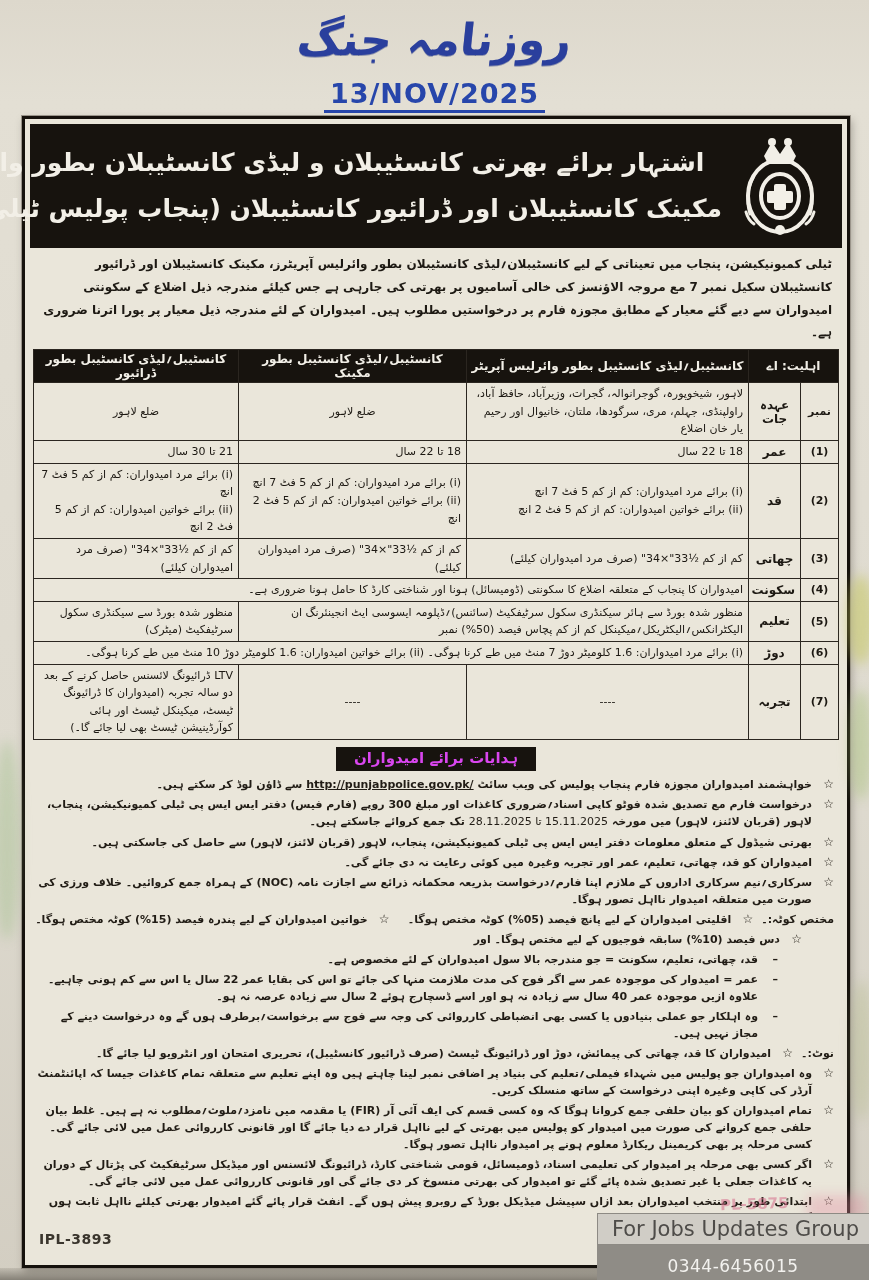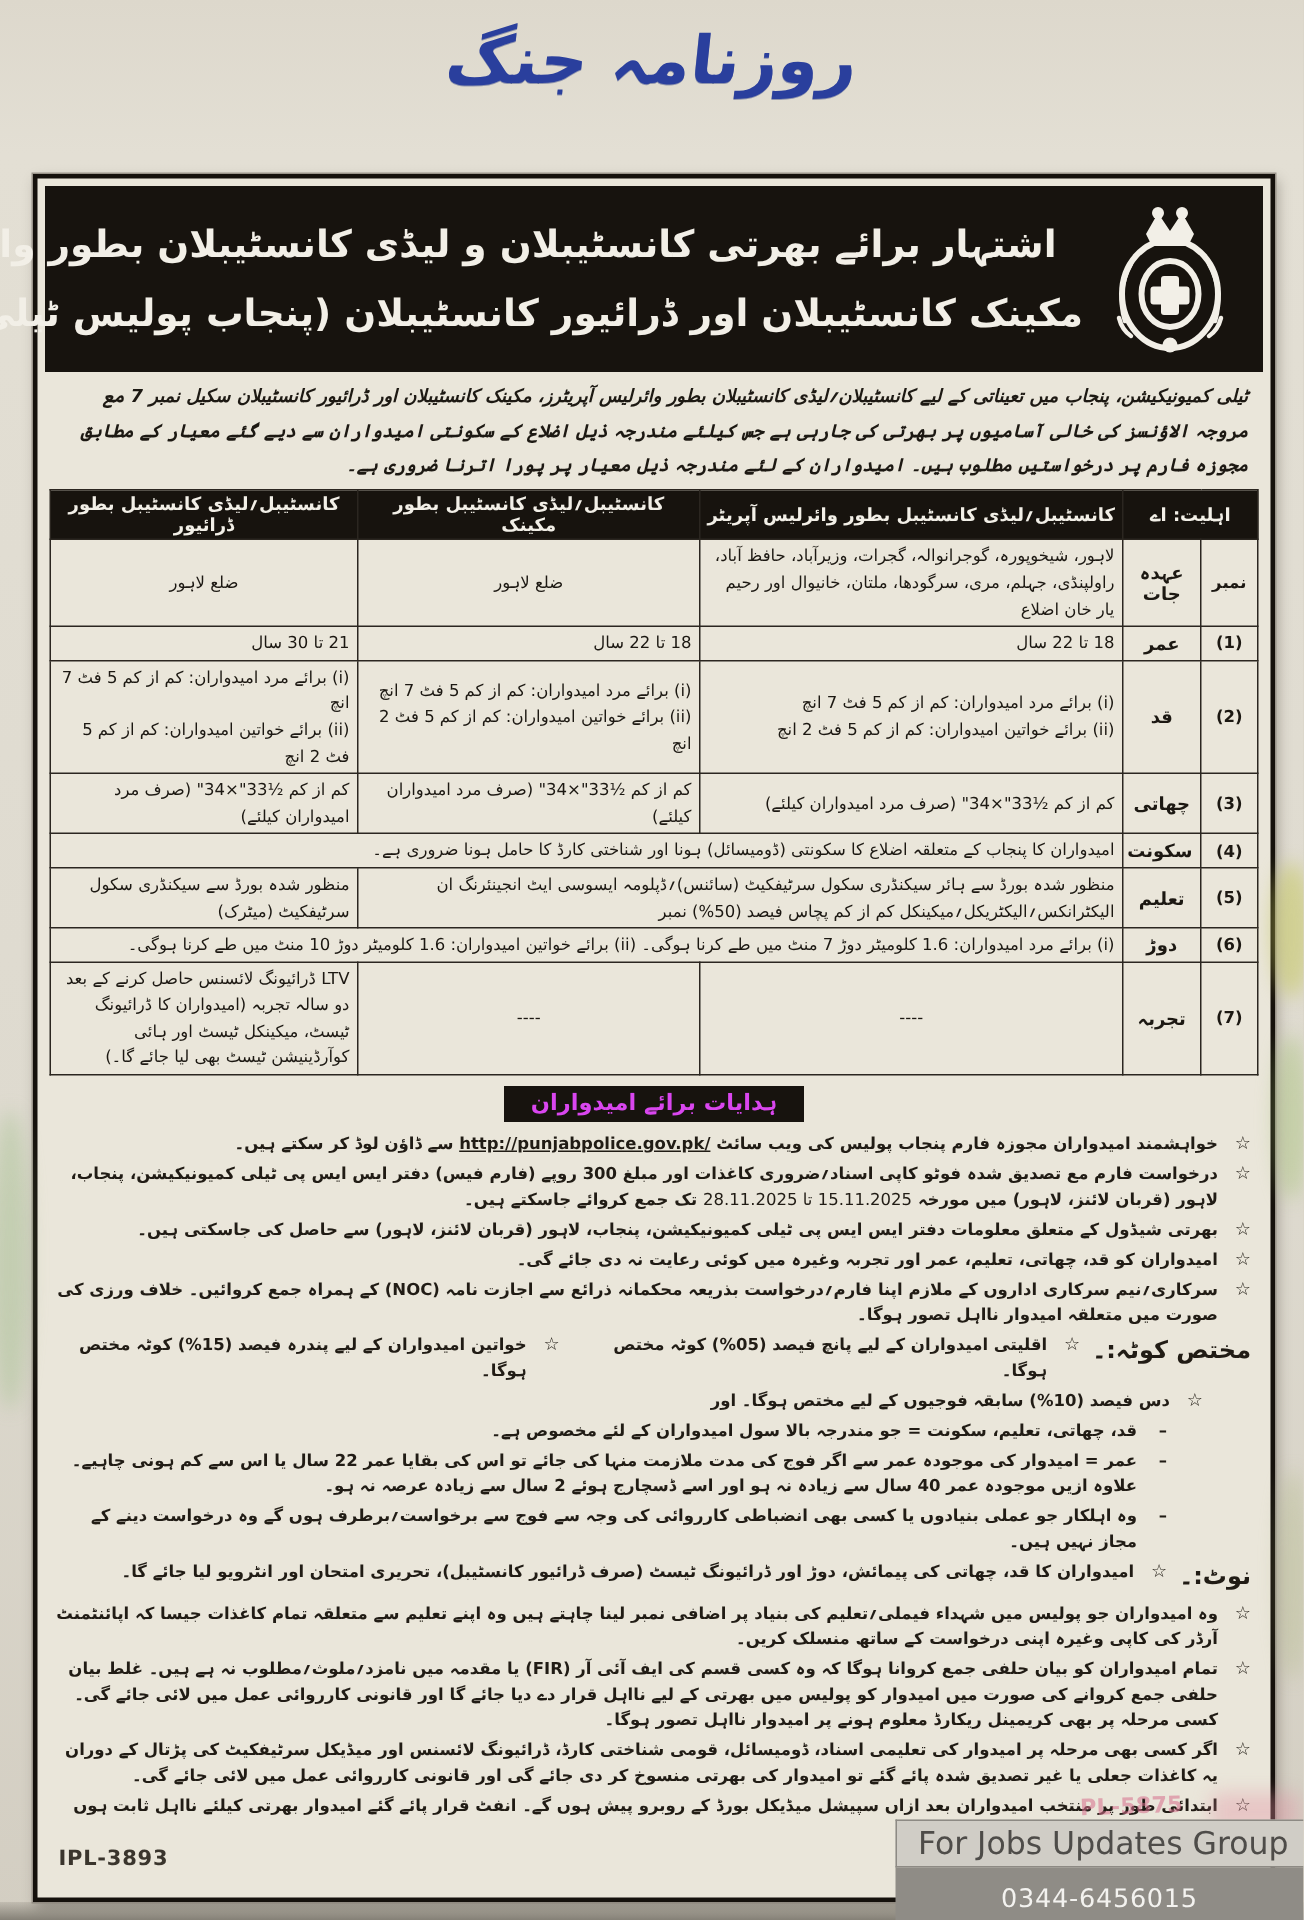--- a/index.html
+++ b/index.html
@@ -43,21 +43,21 @@
     padding:6px 14px; gap:10px;
   }
   .title-lines { flex:1; text-align:center; }
   .title-lines div {
     font-size:25px; font-weight:bold; line-height:1.85; white-space:nowrap;
   }
   .crest { flex:0 0 96px; display:flex; justify-content:center; }
   
   .intro {
     direction:rtl; text-align:right; font-size:12px; font-weight:bold;
-    line-height:1.9; padding:5px 10px 3px; color:#1d1913;font-style:italic;
+    line-height:1.9; padding:5px 10px 3px; color:#1d1913;
   }
   
   table.specs {
     width:calc(100% - 6px); margin:2px 3px 0; border-collapse:collapse;
     direction:rtl; font-size:11px; color:#1c1812; table-layout:fixed;
   }
   table.specs th, table.specs td {
     border:1.6px solid #2b2620; padding:2px 5px; vertical-align:middle;
   }
   table.specs th {
@@ -77,21 +77,21 @@
   }
   .b-row {
     direction:rtl; display:flex; align-items:flex-start; gap:8px;
     padding:1.5px 8px 1.5px 4px; font-size:11px; font-weight:bold;
     line-height:1.55; text-align:right; color:#211c15;
   }
   .star { flex:0 0 14px; font-size:12px; line-height:1.4; }
   .b-text { flex:1; }
   .inline-url { text-decoration:underline; font-weight:bold; font-family:"DejaVu Sans",sans-serif; }
   .bold-num { font-weight:normal; }
-  .quota-label, .note-label { font-weight:bold; white-space:nowrap; font-size:16px; }
+  .quota-label, .note-label { font-weight:bold; white-space:nowrap; font-size:11px; }
   .half { display:flex; gap:8px; align-items:flex-start; }
   .dash-row { padding-right:64px; }
   .dash-marker { flex:0 0 12px; }
   .ipl {
     position:absolute; left:14px; bottom:18px; font-size:14px; font-weight:bold;
     color:#3a352d; letter-spacing:.5px; font-family:"DejaVu Sans",sans-serif;
   }
   .faint-ref {
     position:absolute; right:58px; bottom:52px; color:rgba(214,110,140,.55);
     font-size:15px; font-weight:bold; transform:rotate(-2deg);
@@ -119,20 +119,23 @@
     position:absolute; left:0; bottom:0; width:100%; height:12px;
     background:linear-gradient(180deg,rgba(90,85,75,.15),rgba(70,66,58,.55));
   }
 </style>
 </head>
 <body>
 
 <div class="page">
 
   <div class="masthead">روزنامہ جنگ</div>
+  <div class="issue-date">
+    <span>13/NOV/2025</span>
+  </div>
 
   <div class="ad-frame">
 
     <div class="title-banner">
       <div class="crest">
         <svg width="92" height="104" viewBox="0 0 92 104">
           <g fill="none" stroke="#f2efe7" stroke-width="4">
             <ellipse cx="46" cy="62" rx="32" ry="36"></ellipse>
             <ellipse cx="46" cy="62" rx="19" ry="22"></ellipse>
           </g>

